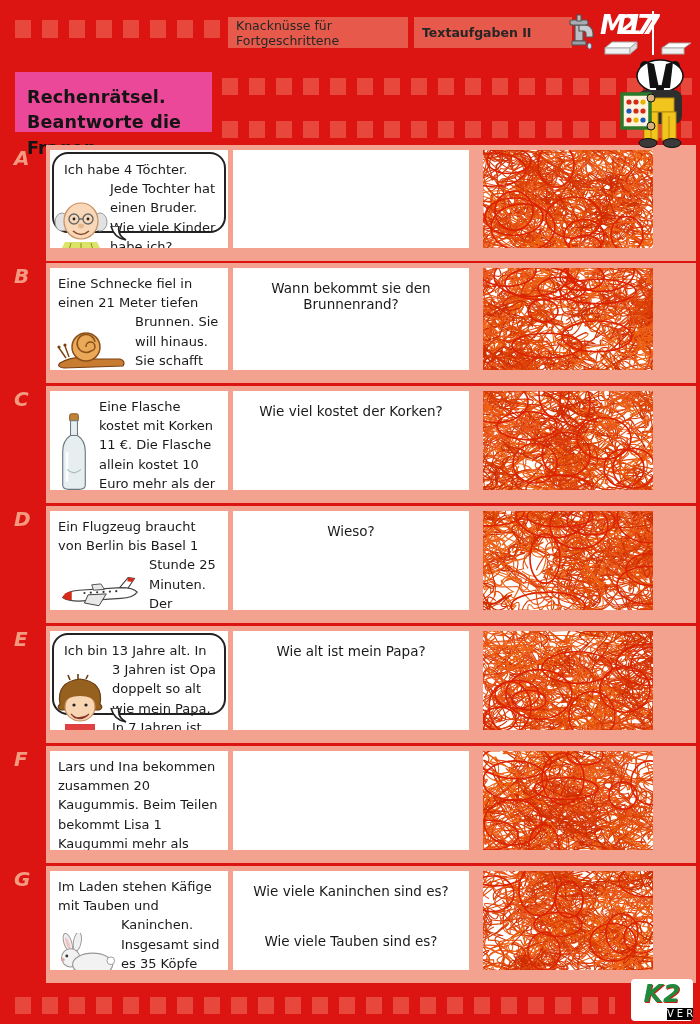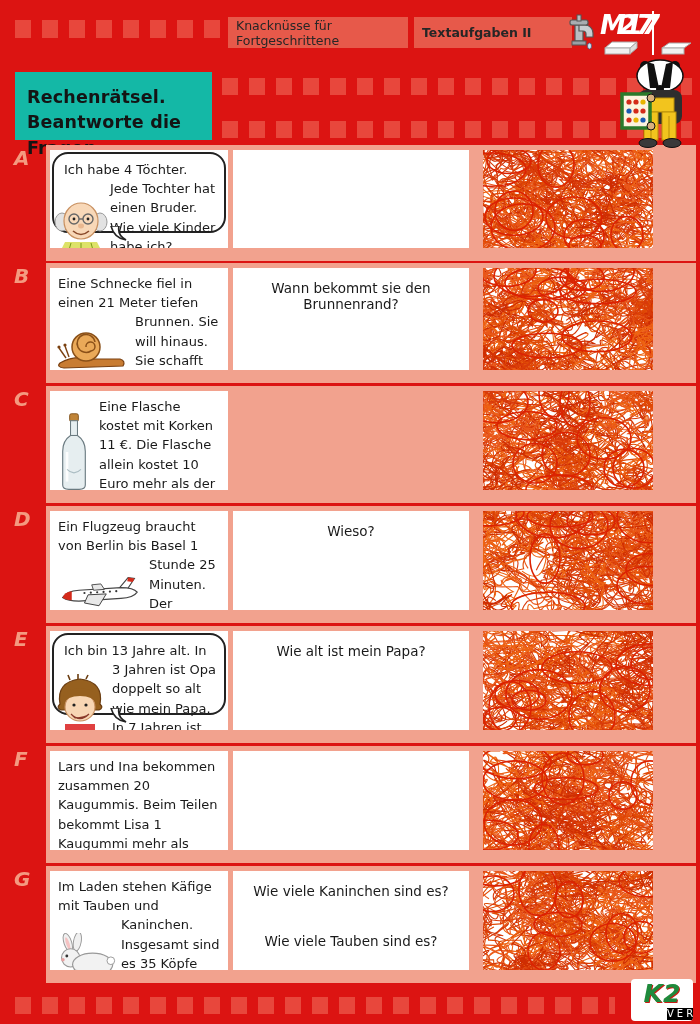--- a/index.html
+++ b/index.html
@@ -17,21 +17,21 @@
   .hbox1{left:228px;width:180px;}
   .hbox2{left:414px;width:158px;font-weight:bold;}
   .faucet{position:absolute;left:560px;top:12px;}
   .codeLbl{position:absolute;top:10px;color:#fff;font-weight:bold;font-style:italic;
            font-size:26px;letter-spacing:-1px;}
   .codeM{left:600px;} .codeN{left:619px;}
   .eraser{position:absolute;top:41px;} .erA{left:602px;} .erB{left:660px;}
   .vdiv{position:absolute;left:652px;top:11px;width:2px;height:44px;background:#fff;}
   .badger{position:absolute;left:618px;top:54px;z-index:3;}
   
-  .titleBox{position:absolute;left:15px;top:72px;width:197px;height:68px;background:#14b8a6;
+  .titleBox{position:absolute;left:15px;top:72px;width:197px;height:60px;background:#ec4899;
             padding:13px 0 0 12px;box-sizing:border-box;}
   .titleBox .t{font-weight:bold;font-size:17.5px;line-height:1.45;color:#141414;letter-spacing:.2px;}
   
   .row{position:absolute;left:0;width:700px;}
   .rA{top:145px;height:116px;} .rB{top:263px;height:120px;} .rC{top:386px;height:117px;}
   .rD{top:506px;height:117px;} .rE{top:626px;height:117px;} .rF{top:746px;height:117px;}
   .rG{top:866px;height:117px;}
   .band{position:absolute;left:46px;right:4px;top:0;bottom:0;background:#f2a28e;}
   .letter{position:absolute;left:14px;top:1px;font-weight:bold;font-style:italic;
           font-size:20px;color:#f49a80;}
@@ -380,20 +380,24 @@
       <span class="push" style="height:19px"></span>
       <svg class="illust" width="40" height="80" viewBox="0 0 40 92">
         <rect x="15" y="2" width="10" height="9" rx="2" fill="#c08438" stroke="#7a4a14"></rect>
         <rect x="16" y="10" width="8" height="17" fill="#e6eef0" stroke="#6a7a80" stroke-width="1.2"></rect>
         <path d="M16 27 Q7 33 7 45 L7 84 Q7 89 14 89 L26 89 Q33 89 33 84 L33 45 Q33 33 24 27 Z" fill="#e6eef0" stroke="#6a7a80" stroke-width="1.3"></path>
         <path d="M12 46 L12 80" stroke="#fff" stroke-width="3" opacity="0.9"></path>
         <path d="M12 66 Q20 74 28 66" fill="none" stroke="#aabcc2" stroke-width="1.2"></path>
       </svg>
       <p class="ptext">Eine Flasche kostet mit Korken 11 €. Die Flasche allein kostet 10 Euro mehr als der Korken.</p>
     </div>
+    <div class="card qcard">
+      <div class="q">Wie viel kostet der Korken?</div>
+
+    </div>
     <div class="card acard">
       <svg class="scribble" viewBox="0 0 170 100" preserveAspectRatio="none">
           <path d="M24.1 78.1 Q14.7 94.0 23.9 80.5 Q38.0 65.2 33.5 95.4 Q23.0 79.3 20.8 74.6 Q13.6 83.0 31.3 64.2 Q8.8 74.5 45.7 66.1 Q26.1 72.8 27.9 79.9 Q24.0 79.6 53.2 59.7 Q31.1 66.1 45.5 63.9 Q64.4 73.2 20.1 49.0 Q20.9 49.7 44.8 39.1" fill="none" stroke="#e04a06" stroke-width="1.1"></path>
           <path d="M18.2 6.5 Q30.1 -1.0 0.0 0.0 Q21.5 10.0 1.0 0.0 Q6.3 12.1 26.0 0.0 Q32.1 -12.3 32.3 9.7 Q43.8 -4.2 21.4 0.0 Q37.6 1.5 1.9 19.2 Q-2.9 21.8 0.0 19.6 Q-7.0 8.5 22.7 25.4 Q21.8 23.7 28.3 18.5 Q50.5 21.5 6.7 8.5 Q14.5 6.1 0.0 9.1 Q-7.5 24.8 13.7 8.1 Q35.4 11.0 24.4 23.9 Q41.3 8.1 20.3 17.1 Q39.7 20.6 26.0 0.0 Q30.3 1.8 47.5 0.0 Q39.1 -3.4 21.6 0.0" fill="none" stroke="#d83a0a" stroke-width="1.1"></path>
           <path d="M64.2 22.0 Q61.2 22.3 39.7 12.7 Q54.6 21.6 62.2 4.3 Q57.3 -3.9 76.9 11.4 Q69.9 4.1 86.6 2.1 Q92.6 -7.9 101.8 17.3 Q84.1 21.9 77.5 0.0 Q70.4 10.9 93.8 8.2 Q111.8 22.0 109.7 29.0 Q117.5 41.1 102.6 46.0 Q114.2 57.4 85.2 40.8 Q89.8 45.9 68.1 59.4 Q75.1 57.2 91.3 63.6 Q102.7 70.5 114.1 78.4 Q129.7 68.3 104.8 58.1 Q123.1 71.2 100.1 45.9 Q79.8 59.0 115.5 51.8 Q108.9 42.3 128.7 36.0" fill="none" stroke="#ee6412" stroke-width="1.1"></path>
           <path d="M99.4 62.9 Q118.4 50.8 96.5 53.3 Q87.2 37.2 82.4 61.9 Q84.9 46.2 88.0 57.4 Q72.7 43.7 76.5 75.3 Q75.2 69.0 93.0 54.6 Q73.5 69.3 84.0 74.3 Q94.6 68.9 67.6 57.5 Q69.1 50.4 63.3 59.6 Q67.1 45.7 60.4 67.5 Q61.8 50.5 47.1 53.0 Q50.6 49.6 28.8 35.9 Q48.0 37.4 47.3 22.5 Q56.1 36.4 40.8 22.7 Q56.6 32.3 62.6 19.5" fill="none" stroke="#cf2d02" stroke-width="1.1"></path>
           <path d="M98.2 95.2 Q115.5 86.1 103.2 97.2 Q120.5 109.4 99.5 100.0 Q81.2 97.9 86.2 100.0 Q100.9 95.1 62.8 94.7 Q65.2 102.8 57.4 79.6 Q45.9 88.6 71.9 85.1 Q89.1 69.8 54.2 100.0 Q58.8 109.6 75.8 82.9 Q59.0 97.3 94.2 84.5 Q107.2 98.3 70.1 65.6" fill="none" stroke="#e9571a" stroke-width="1.1"></path>
           <path d="M47.0 86.0 Q45.4 87.5 66.9 95.7 Q54.9 108.7 78.8 100.0 Q77.2 86.6 78.6 86.0 Q59.2 73.6 71.0 99.3 Q61.2 90.6 52.4 97.3 Q50.7 97.6 59.6 83.3 Q38.1 80.8 70.0 96.9 Q53.1 80.6 76.2 81.7 Q54.6 81.8 69.0 87.2 Q73.2 94.2 73.5 69.0 Q64.2 73.8 75.4 54.6 Q79.7 54.2 63.7 61.8 Q66.5 61.5 80.3 50.2 Q66.4 39.6 60.7 43.2 Q75.7 54.1 36.1 48.6" fill="none" stroke="#e04a06" stroke-width="1.1"></path>
           <path d="M62.8 33.2 Q48.0 34.5 47.5 24.9 Q42.6 12.7 37.1 23.2 Q59.0 14.4 32.9 12.6 Q47.4 10.9 10.5 10.5 Q27.2 27.1 21.7 0.0 Q14.4 -9.7 0.0 1.3 Q16.4 14.0 11.1 0.0 Q-1.0 -0.7 0.0 3.9 Q-13.9 13.3 0.0 2.2 Q-18.2 5.1 0.0 0.0 Q0.2 -14.8 23.9 11.3 Q8.3 4.5 7.6 11.5 Q18.1 5.7 16.9 26.6 Q11.1 22.4 6.7 29.0 Q26.6 17.7 22.4 8.8" fill="none" stroke="#d83a0a" stroke-width="1.1"></path>
           <path d="M68.2 56.8 Q71.0 70.7 48.9 56.5 Q65.6 49.7 41.8 65.1 Q43.4 63.4 51.7 67.7 Q29.1 55.4 37.3 55.1 Q18.1 66.2 20.8 53.1 Q33.6 47.6 13.7 32.7 Q9.6 31.8 0.0 34.5 Q22.6 45.7 0.0 39.1 Q-5.4 26.1 10.6 48.6 Q24.8 31.0 32.1 65.2 Q39.1 59.0 11.3 59.1 Q17.6 67.6 18.0 61.3 Q33.8 74.0 24.7 59.0 Q6.7 67.3 39.3 66.1 Q53.8 51.1 53.0 54.6" fill="none" stroke="#ee6412" stroke-width="1.1"></path>

